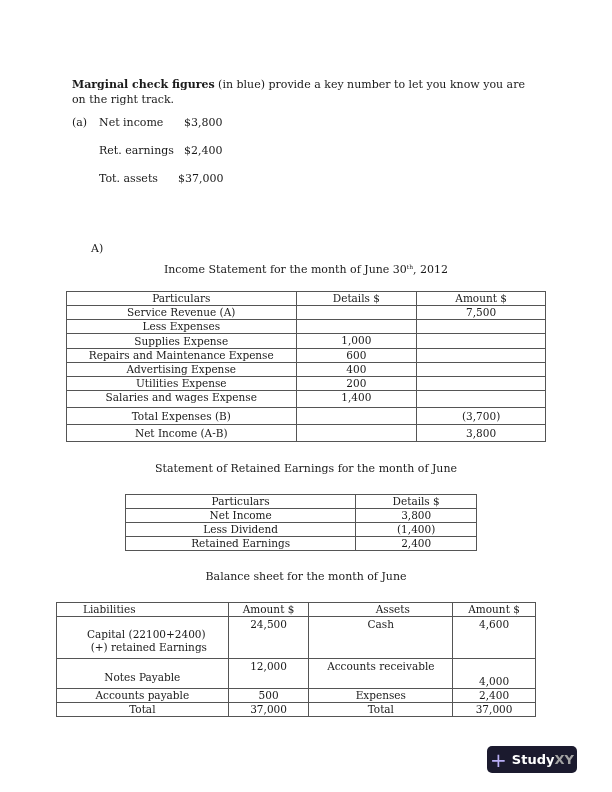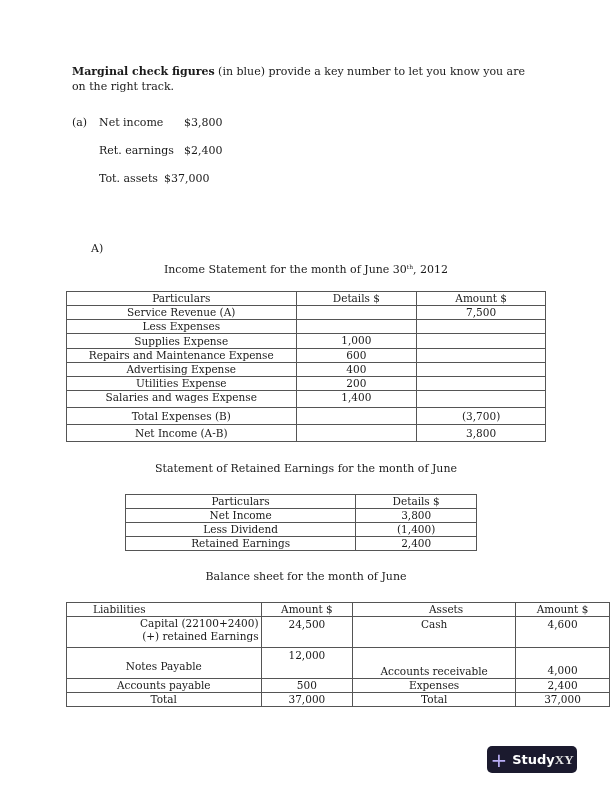--- a/index.html
+++ b/index.html
@@ -2,48 +2,48 @@
 <html><head>
 <meta charset="utf-8">
 <style>
   html, body { margin: 0; padding: 0; }
   body {
     width: 612px; height: 792px; background: #ffffff; position: relative; overflow: hidden;
     font-family: "DejaVu Serif", "Liberation Serif", serif; color: #1a1a1a;
   }
   .abs { position: absolute; }
   .txt { font-size: 11px; line-height: 14px; white-space: nowrap; }
-  .intro { left: 72px; top: 64px; width: 470px; font-size: 11px; line-height: 15px; }
+  .intro { left: 72px; top: 77px; width: 470px; font-size: 11px; line-height: 15px; }
   .intro b { font-weight: bold; }
   .check-row { font-size: 11px; line-height: 14px; }
   .title { font-size: 11px; line-height: 14px; text-align: center; white-space: nowrap; }
   table.fin { position: absolute; border-collapse: collapse; font-size: 10.5px; border-radius: 13px; }
   table.fin td { border: 1px solid #555; padding: 0 2px; line-height: 13px; text-align: center; vertical-align: top; }
   sup { font-size: 6px; vertical-align: 4px; }
   .badge {
     position: absolute; left: 487px; top: 746px; width: 90px; height: 27px;
     background: #1b1a2e; border-radius: 5px; display: flex; align-items: center; justify-content: center;
     font-family: "DejaVu Sans", sans-serif; font-weight: bold; font-size: 13px; color: #ffffff;
   }
   .badge .plus { color: #b9aef5; font-weight: normal; font-size: 20px; margin-right: 5px; line-height: 20px; }
-  .badge .xy { color: #e5e5e5; font-family: Liberation Serif, serif; }
+  .badge .xy { color: #a3a3a3; }
 </style>
 </head>
 <body>
 
 <div class="abs intro"><b>Marginal check figures</b><span> (in blue) provide a key number to let you know you are on the right track.</span></div>
 
 <div>
   <span class="abs check-row" style="left:72px;top:116px">(a)</span>
   <span class="abs check-row" style="left:99px;top:116px">Net income</span>
   <span class="abs check-row" style="left:184px;top:116px">$3,800</span>
   <span class="abs check-row" style="left:99px;top:144px">Ret. earnings</span>
   <span class="abs check-row" style="left:184px;top:144px">$2,400</span>
   <span class="abs check-row" style="left:99px;top:172px">Tot. assets</span>
-  <span class="abs check-row" style="left:164px;top:172px">$37,000</span>
+  <span class="abs check-row" style="left:178px;top:172px">$37,000</span>
 </div>
 
 <span class="abs txt" style="left:91px;top:242px">A)</span>
 
 <div class="abs title" style="left:66px;width:480px;top:260px"><span>Income Statement for the month of June 30</span><sup>th</sup><span>, 2012</span></div>
 
 <table class="fin" style="left:66px;top:291px;width:480px">
   <colgroup>
       <col style="width:230px">
       <col style="width:121px">
@@ -125,47 +125,47 @@
       </tr>
   <tr>
         <td>Retained Earnings</td>
         <td>2,400</td>
       </tr>
 </tbody>
   </table>
 
 <div class="abs title" style="left:66px;width:480px;top:570px">Balance sheet for the month of June</div>
 
-<table class="fin" style="left:66px;top:602px;width:544px">
+<table class="fin" style="left:56px;top:602px;width:480px">
   <colgroup>
       <col style="width:172px">
       <col style="width:81px">
       <col style="width:144px">
       <col style="width:83px">
     </colgroup>
   <tbody>
       <tr>
     <td style="text-align:left;padding-left:26px">Liabilities</td>
     <td>Amount $</td>
     <td style="text-align:center;padding-left:26px">Assets</td>
     <td>Amount $</td>
   </tr>
   <tr>
-    <td style="height:30px;text-align:right;padding-left:10px;padding-top:0">
+    <td style="height:30px;text-align:center;padding-left:10px;padding-top:11px">
           <div>Capital   (22100+2400)</div>
           <div style="padding-left:5px">(+) retained Earnings</div>
         </td>
     <td style="padding-top:1px">24,500</td>
     <td style="padding-top:1px">Cash</td>
     <td style="padding-top:1px">4,600</td>
   </tr>
   <tr>
         <td style="padding-top:12px">Notes Payable</td>
         <td style="padding-top:1px">12,000</td>
-        <td style="padding-top:17px">Accounts receivable</td>
+        <td style="padding-top:1px">Accounts receivable</td>
         <td style="padding-top:16px">4,000</td>
       </tr>
   <tr>
         <td>Accounts payable</td>
         <td>500</td>
         <td>Expenses</td>
         <td>2,400</td>
       </tr>
   <tr>
         <td>Total</td>

